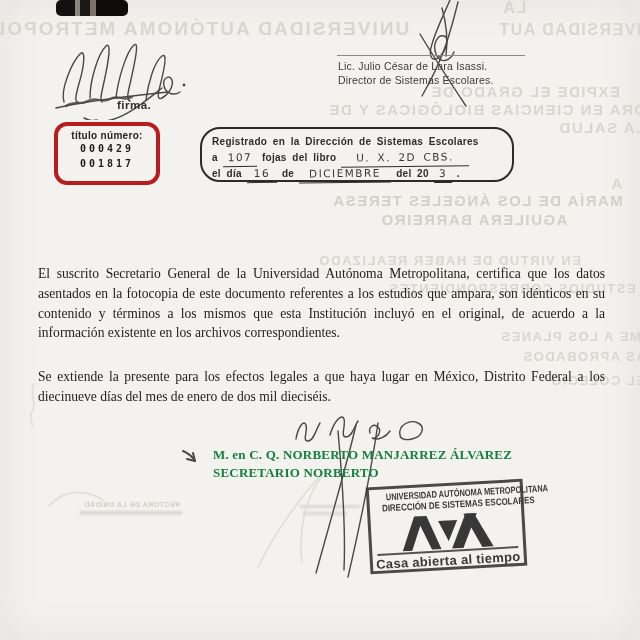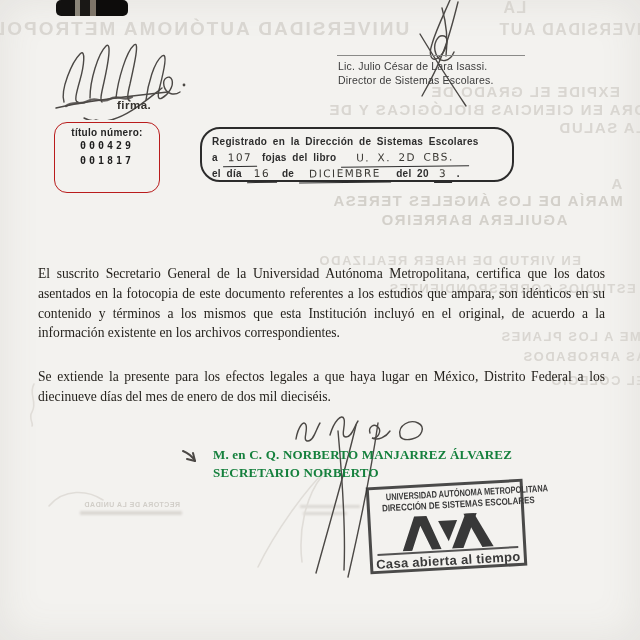--- a/index.html
+++ b/index.html
@@ -19,21 +19,21 @@
   .sig .thick{stroke-width:2.2;opacity:.85;}
 
   .photo{position:absolute;left:56px;top:0;width:72px;height:16px;border-radius:5px;
          background:linear-gradient(90deg,#121110 0 26%,#8a8579 26% 34%,#1a1816 34% 47%,#7d7468 47% 56%,#0d0c0b 56% 100%);}
 
   .sigline{position:absolute;left:337px;top:55px;width:188px;border-top:1.5px solid #8a8a88;}
   .director{position:absolute;left:338px;top:60px;font-size:10.5px;font-weight:400;color:#3b3b3b;
             line-height:13.5px;letter-spacing:.2px;}
   .firma{position:absolute;left:117px;top:99px;font-size:11.5px;font-weight:700;color:#33302c;letter-spacing:.5px;}
 
-  .tbox{position:absolute;left:54px;top:122px;width:106px;height:71px;border:1px solid #b91c1c;border-radius:13px;
+  .tbox{position:absolute;left:54px;top:122px;width:106px;height:63px;border:4px solid #b91c1c;border-radius:13px;
         text-align:center;box-sizing:border-box;padding-top:4px;color:#252525;}
   .tbox .lbl{font-size:10px;font-weight:700;letter-spacing:.3px;}
   .tbox .num{font-family:"DejaVu Sans Mono",monospace;font-weight:700;font-size:10px;letter-spacing:3px;
              line-height:15px;color:#1e1e1e;}
 
   .rbox{position:absolute;left:200px;top:127px;width:314px;height:55px;border:2px solid #2b2b2b;border-radius:20px;
         box-sizing:border-box;padding:5px 10px 0;font-size:10px;font-weight:700;color:#2d2d2d;
         letter-spacing:.3px;word-spacing:2.5px;line-height:15.5px;}
   .rrow{display:flex;align-items:baseline;gap:5px;white-space:nowrap;}
   .fld{border-bottom:1.3px solid #2d2d2d;text-align:center;font-family:"DejaVu Sans",sans-serif;

